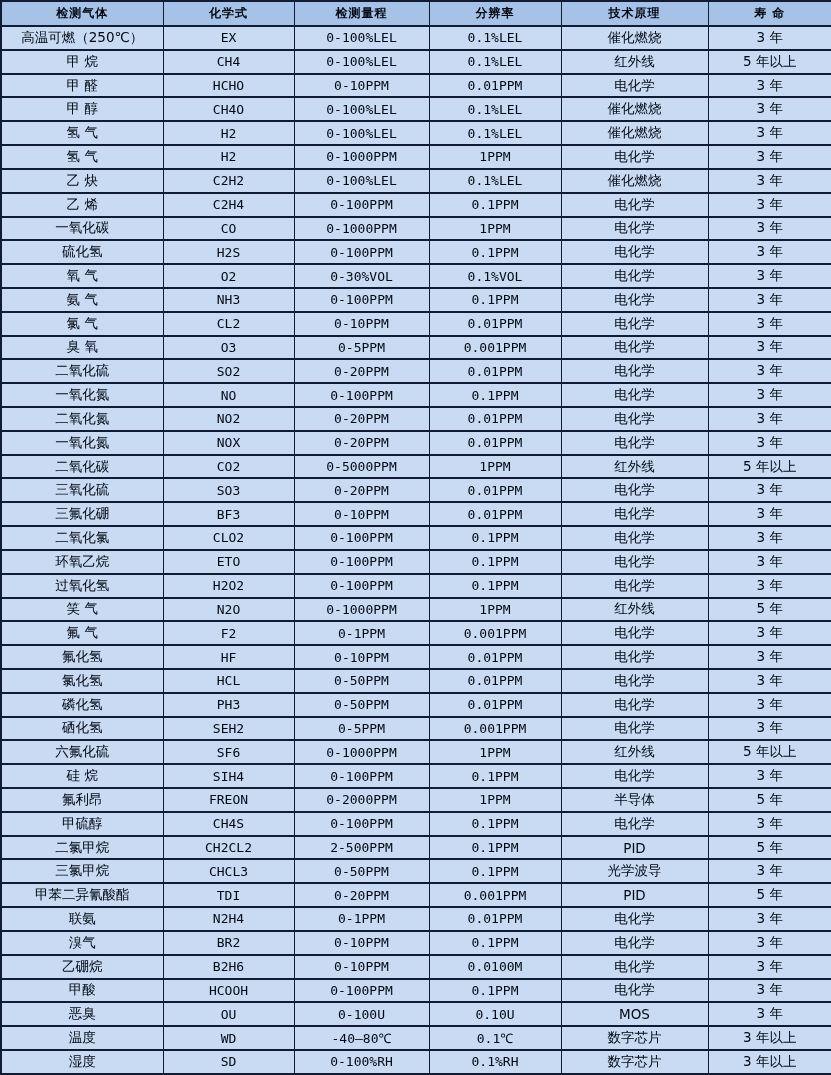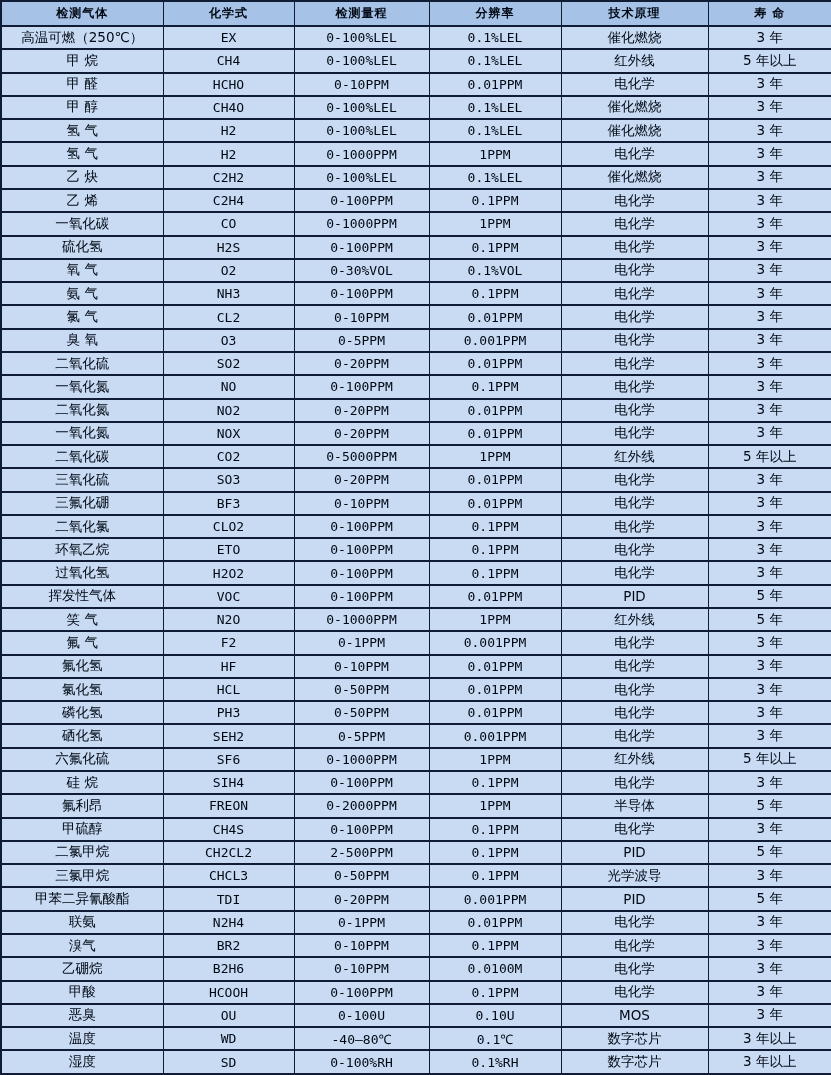--- a/index.html
+++ b/index.html
@@ -250,28 +250,20 @@
       </tr>
       <tr>
         <td>过氧化氢</td>
         <td class="mono">H2O2</td>
         <td class="mono">0-100PPM</td>
         <td class="mono">0.1PPM</td>
         <td>电化学</td>
         <td>3 年</td>
       </tr>
       <tr>
-        <td>挥发性气体</td>
-        <td class="mono">VOC</td>
-        <td class="mono">0-100PPM</td>
-        <td class="mono">0.01PPM</td>
-        <td>PID</td>
-        <td>5 年</td>
-      </tr>
-      <tr>
         <td>笑 气</td>
         <td class="mono">N2O</td>
         <td class="mono">0-1000PPM</td>
         <td class="mono">1PPM</td>
         <td>红外线</td>
         <td>5 年</td>
       </tr>
       <tr>
         <td>氟 气</td>
         <td class="mono">F2</td>

